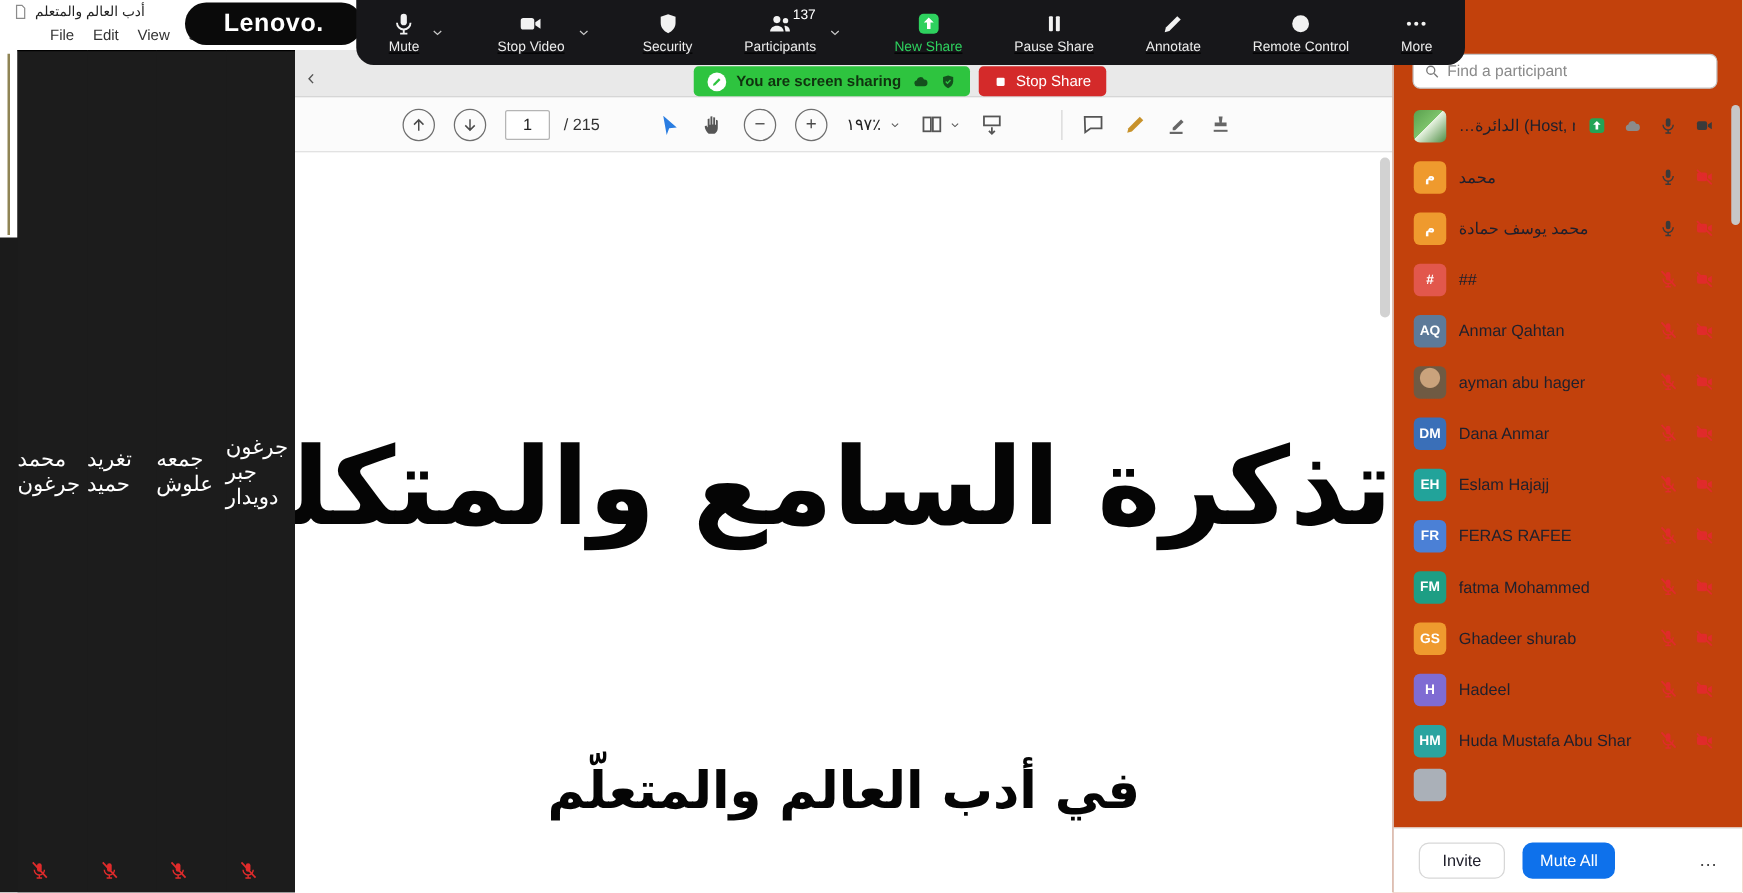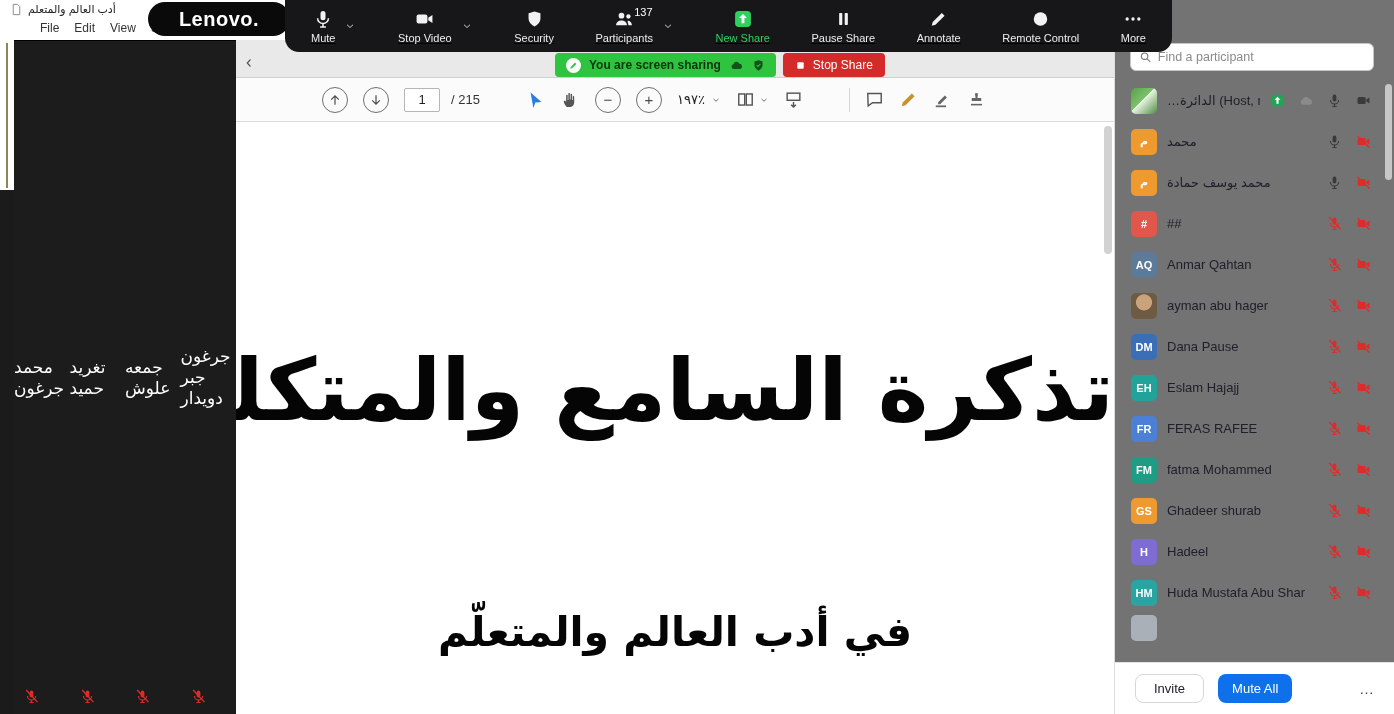--- a/index.html
+++ b/index.html
@@ -104,21 +104,21 @@
   .sp { width:16px; }
 
   .docarea { position:absolute; left:0; top:82px; right:0; bottom:0; background:#fff; overflow:hidden; }
   .calli-main { position:absolute; top:218px; left:0; width:100%; text-align:center; direction:rtl;
     font-family:"DejaVu Sans",sans-serif; font-weight:bold; font-size:86px; color:#050505; white-space:nowrap; }
   .calli-sub { position:absolute; top:486px; left:0; width:100%; text-align:center; direction:rtl;
     font-family:"DejaVu Sans",sans-serif; font-weight:bold; font-size:41px; color:#050505; }
   .doc-scroll { position:absolute; right:2px; top:4px; width:8px; height:128px; background:#d2d2d2; border-radius:4px; }
 
   
-  .rpanel { position:absolute; right:0; top:0; width:280px; bottom:0; background:#737373;
+  .rpanel { position:absolute; right:0; top:0; width:280px; bottom:0; background:#c2410c;
     border-left:1px solid #ddd; z-index:3; }
   .search { position:absolute; top:43px; left:15px; right:20px; height:28px; border:1px solid #c6c6c6;
     border-radius:6px; background:#fff; display:flex; align-items:center; gap:6px; padding:0 8px; }
   .search input { border:none; outline:none; width:100%; font-size:12.5px; color:#222;
     font-family:"Liberation Sans","DejaVu Sans",sans-serif; }
   .search input::placeholder { color:#8a8a8a; }
   .plist { position:absolute; top:80px; left:0; right:10px; bottom:52px; overflow:hidden; }
   .p-row { height:41px; display:flex; align-items:center; gap:10px; padding:0 4px 0 16px; cursor:pointer; }
   .avatar { width:26px; height:26px; border-radius:5px; background:#999; color:#fff; font-size:11px;
     font-weight:bold; display:flex; align-items:center; justify-content:center; flex:none; }
@@ -639,21 +639,21 @@
           <svg class="ic red" width="17" height="15">
               <use href="#i-cam-off"></use>
             </svg>
         </div>
       </div>
 
       <div class="p-row">
         <div class="avatar" style="background: rgb(58, 111, 184);">
             <span>DM</span>
           </div>
-        <div class="p-name">Dana Pause</div>
+        <div class="p-name">Dana Anmar</div>
         <div class="p-icons">
           <svg class="ic red" width="15" height="15">
               <use href="#i-mic-off"></use>
             </svg>
           <svg class="ic red" width="17" height="15">
               <use href="#i-cam-off"></use>
             </svg>
         </div>
       </div>
 

